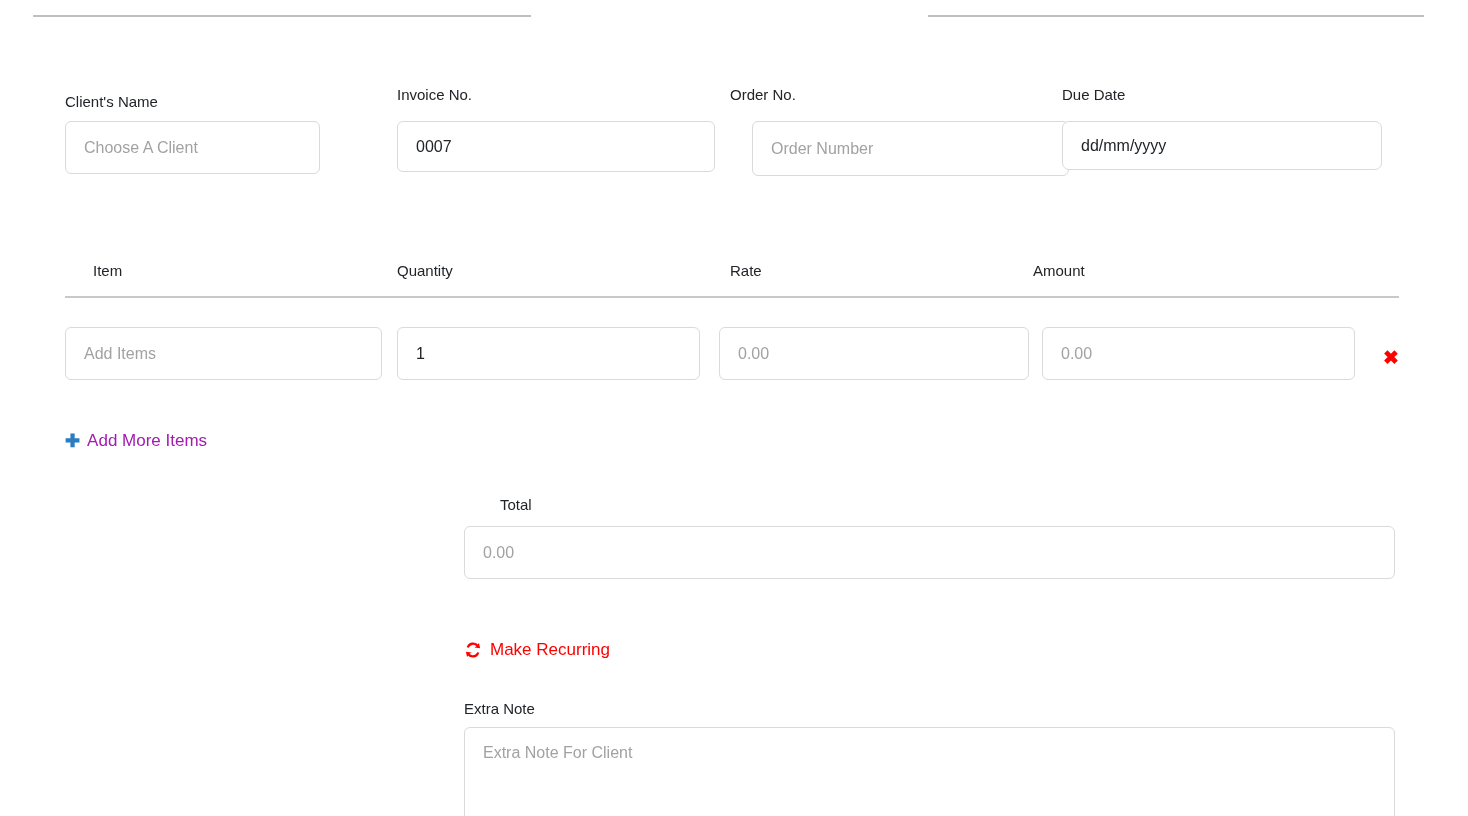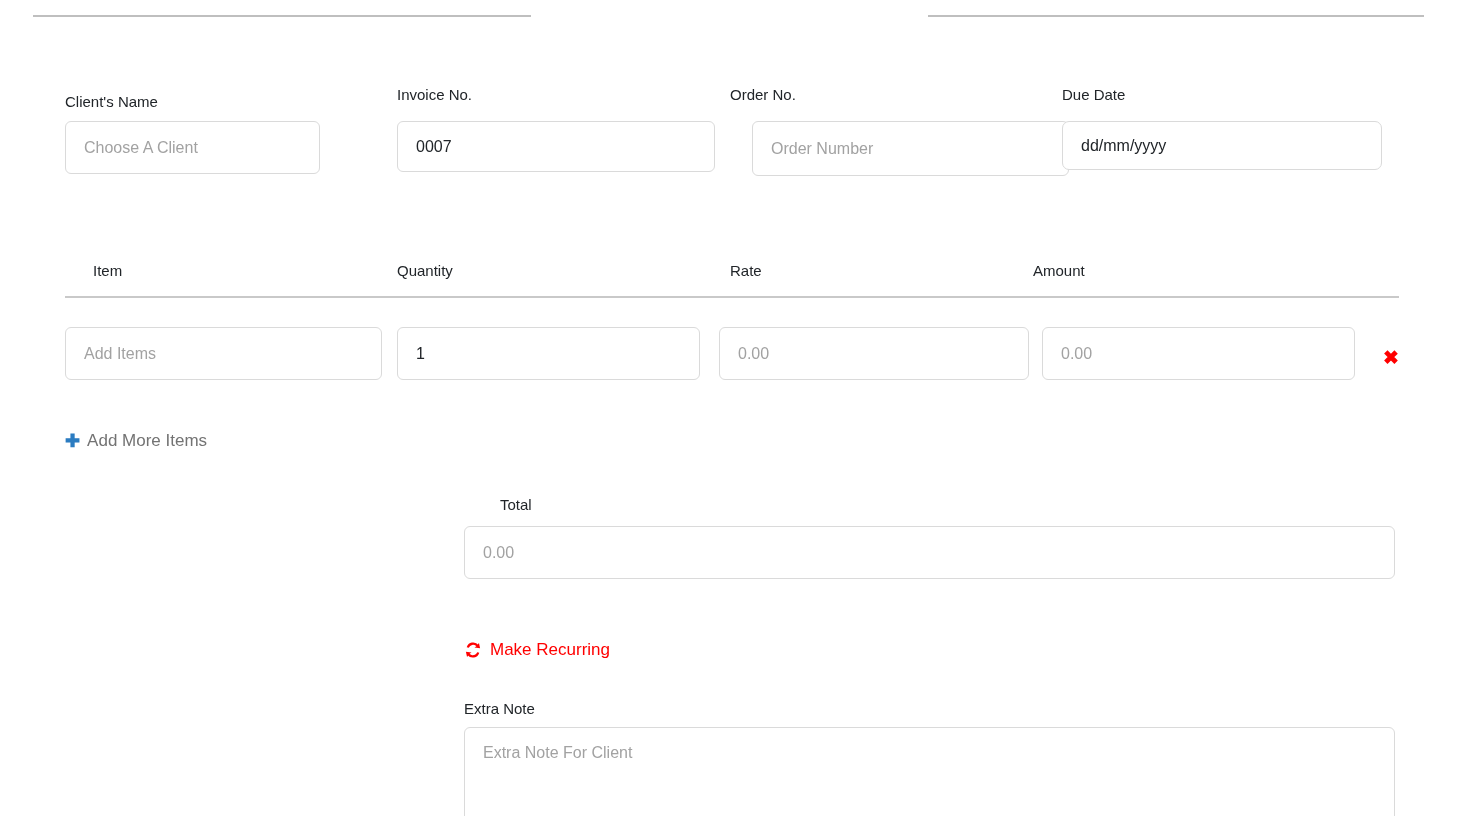--- a/index.html
+++ b/index.html
@@ -165,21 +165,21 @@
     line-height: 22px;
     cursor: pointer;
     white-space: nowrap;
   }
   .add-more .plus {
     font-size: 18px;
     font-weight: 700;
     line-height: 1;
     color: #2b7cc1;
   }
-  .add-more .add-text { color: #737373; }
+  .add-more .add-text { color: #a21caf; }
 
   
   .total-label { position: absolute; left: 464px; top: 496px; margin-left: 36px; }
   .total-input { position: absolute; left: 464px; top: 526px; width: 931px; height: 53px; }
 
   
   .make-recurring {
     position: absolute;
     left: 464px;
     top: 639px;

